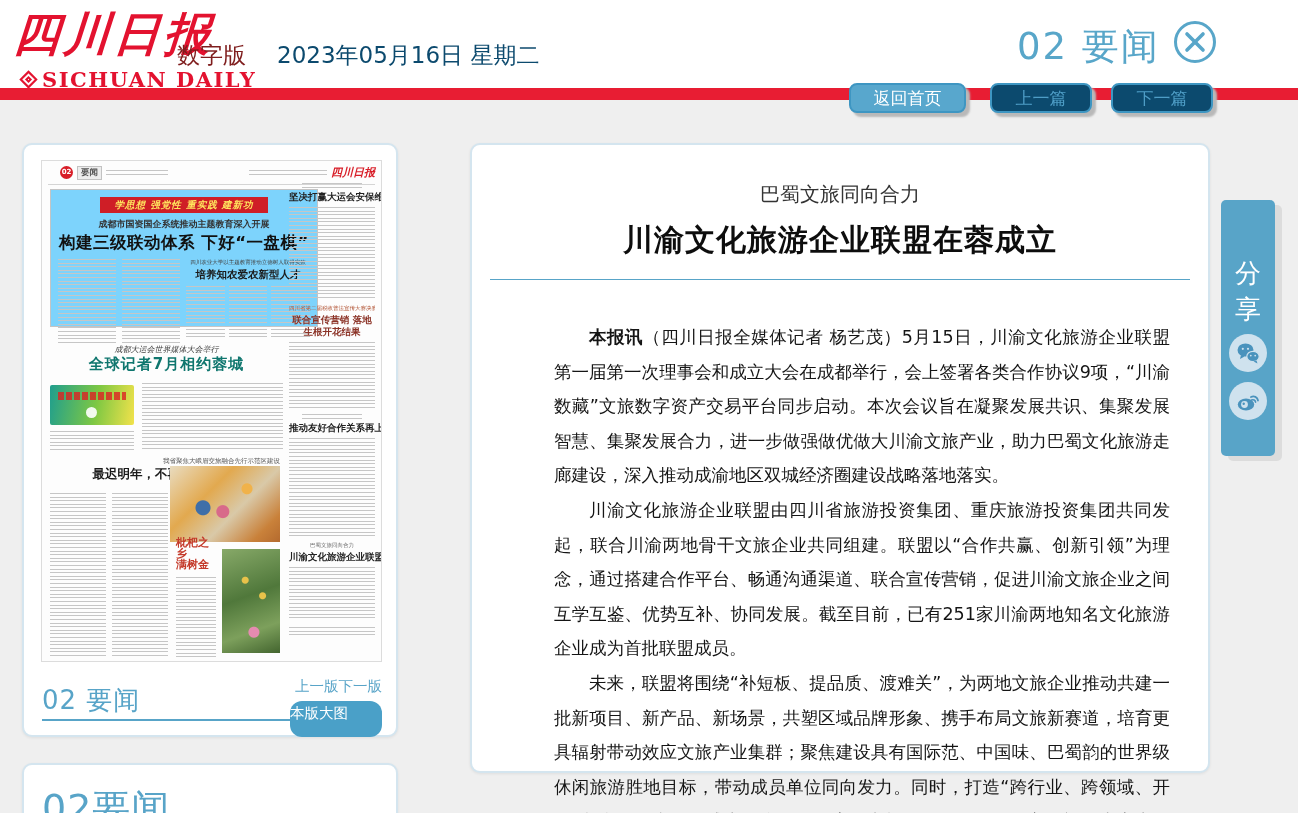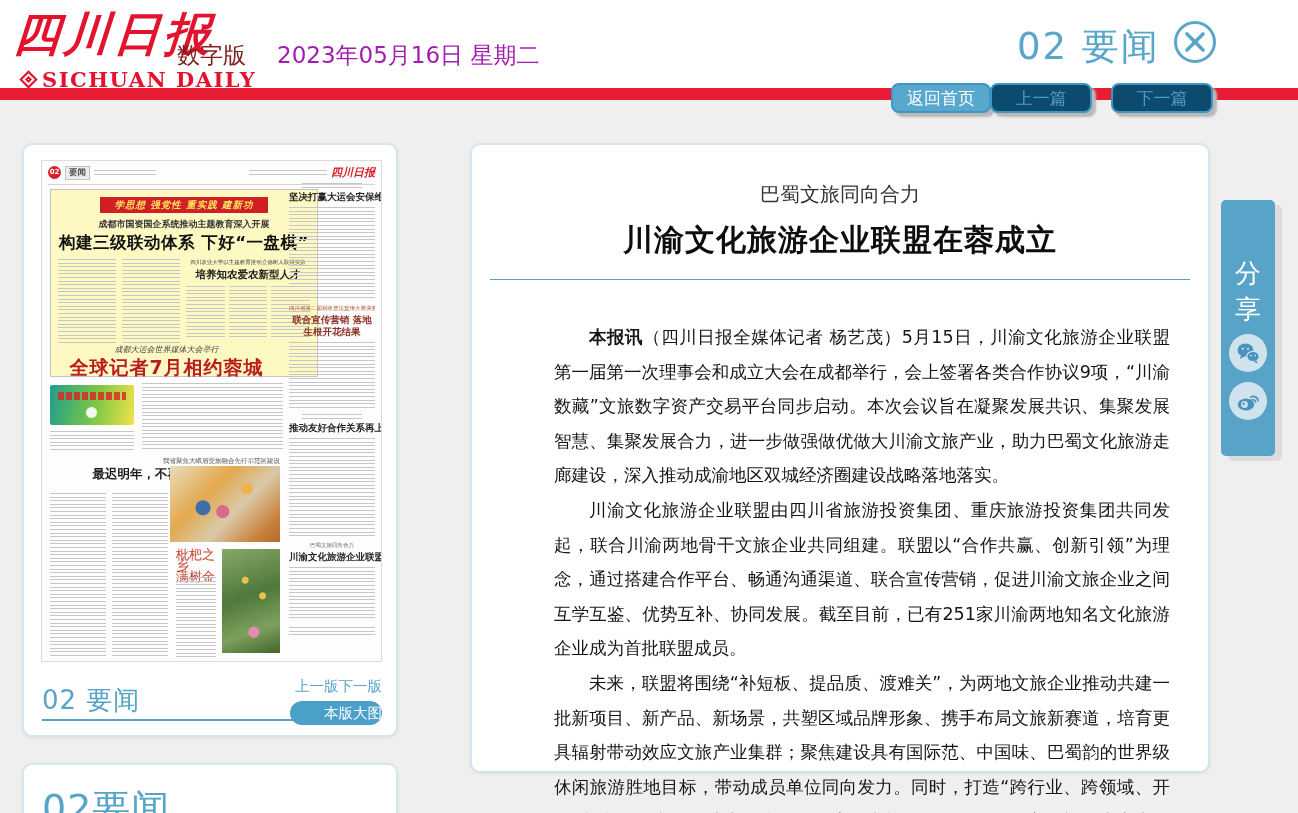--- a/index.html
+++ b/index.html
@@ -10,101 +10,101 @@
   .header { position:absolute; top:0; left:0; width:1298px; height:88px; background:#ffffff; }
   .logo-block { position:absolute; left:14px; top:4px; cursor:pointer; }
   .logo-cn { font-family:"DejaVu Serif","Liberation Serif",serif; font-style:italic; font-weight:bold;
              font-size:46px; color:#e3122f; letter-spacing:4px; transform:skewX(-4deg); display:inline-block; }
   .logo-row2 { display:flex; align-items:center; gap:7px; margin-top:1px; margin-left:8px; }
   .logo-seal { width:13px; height:13px; border:2px solid #e3122f; transform:rotate(45deg); display:inline-block;
                box-shadow:inset 0 0 0 2px #fff, inset 0 0 0 4px #e3122f; }
   .logo-en { font-family:"DejaVu Serif","Liberation Serif",serif; font-weight:bold; font-size:21px;
              color:#e3122f; letter-spacing:1.5px; }
   .edition { position:absolute; left:177px; top:40px; font-size:23px; color:#7f1d1d; cursor:pointer; }
-  .pub-date { position:absolute; left:277px; top:40px; font-size:23px; color:#a21caf; }
+  .pub-date { position:absolute; left:277px; top:40px; font-size:23px; color:#0c4a6e; }
   .page-label { position:absolute; left:1017px; top:22px; font-size:37px; color:#58a6c9; letter-spacing:2px; }
   .close-btn { position:absolute; left:1172px; top:19px; width:46px; height:46px; cursor:pointer; }
 
   .red-bar { position:absolute; top:88px; left:0; width:1298px; height:12px; background:#e81d33; }
 
   
   .nav-btn { position:absolute; top:83px; height:30px; border:2px solid #3e96c2; border-radius:8px;
              background:#0c4a6e; color:#4e9dc6; font-size:17px; text-align:center; line-height:26px;
              box-shadow:4px 4px 2px #b9b9b9; cursor:pointer; z-index:5; font-family:inherit; }
   .nav-btn.filled { background:#58a7cd; color:#ffffff; }
-  #btn-home { left:891px; width:100px; }
+  #btn-home { left:849px; width:117px; }
   #btn-prev { left:990px; width:102px; }
   #btn-next { left:1111px; width:102px; }
 
   
   .card { position:absolute; background:#ffffff; border:2px solid #d4e5ef; border-radius:10px;
           box-shadow:0 1px 3px rgba(0,0,0,0.07); }
   #sidebar-card { left:22px; top:143px; width:376px; height:594px; }
   #sidebar-card2 { left:22px; top:763px; width:376px; height:130px; }
   #main-card { left:470px; top:143px; width:740px; height:630px; }
 
   
   .sb-title { position:absolute; left:18px; top:538px; font-size:26px; color:#58a4c8; letter-spacing:1px; }
   .sb-underline { position:absolute; left:18px; top:574px; width:280px; height:0; border-top:2px solid #58a4c8; }
   .sb-links { position:absolute; right:14px; top:532px; font-size:14.5px; color:#58a4c8; }
   .sb-links span { cursor:pointer; }
-  .sb-bigimg { position:absolute; right:14px; top:556px; width:92px; height:24px; background:#4aa0c8;
-               border-radius:12px; color:#fff; font-size:14.5px; text-align:right; line-height:24px; cursor:pointer; }
+  .sb-bigimg { position:absolute; right:14px; top:556px; width:92px; height:36px; background:#4aa0c8;
+               border-radius:12px; color:#fff; font-size:14.5px; text-align:left; line-height:24px; cursor:pointer; }
   .sb2-title { position:absolute; left:18px; top:18px; font-size:38px; color:#58a4c8; letter-spacing:1px; }
 
   
   .thumb { position:absolute; left:17px; top:15px; width:341px; height:502px; background:#fdfdfd;
            border:1px solid #dcdcdc; cursor:pointer; overflow:hidden; }
   .micro { background:repeating-linear-gradient(to bottom,#c6c6c6 0,#c6c6c6 1px,transparent 1px,transparent 3.6px); }
   .t-mast { position:absolute; left:6px; top:4px; right:6px; height:15px; display:flex; align-items:center; gap:4px; }
   .t-pageno { width:13px; height:13px; border-radius:50%; background:#d81e28; color:#fff; font-size:7px;
-              font-weight:bold; text-align:center; line-height:13px; }
+              font-weight:bold; text-align:center; line-height:13px;margin-left:12px; }
   .t-section { font-size:8.5px; font-weight:bold; color:#555; background:#ededed; border:1px solid #c2c2c2; padding:0 3px; }
   .t-mast-date { width:62px; height:5px; }
   .t-mast-fill { flex:1; }
   .t-mast-bar { width:78px; height:5px; }
   .t-mast-logo { font-family:"DejaVu Serif","Liberation Serif",serif; font-style:italic; font-weight:bold;
                  font-size:11px; color:#d81e28; }
   .t-mastline { position:absolute; left:6px; top:23px; right:6px; border-top:1px solid #d5d5d5; }
-  .t-mainbox-wide { position:absolute; left:8px; top:28px; width:268px; height:188px; border:1px solid #c4c4c4; background:#fef9c3; }
+  .t-mainbox-wide { position:absolute; left:8px; top:28px; width:268px; height:138px; border:1px solid #c4c4c4; background:#7dd3fc; }
   .t-banner { margin:7px auto 0; width:168px; height:16px; background:#cf1e26; color:#ffe65e; font-weight:bold;
               font-style:italic; font-size:9.5px; text-align:center; line-height:16px; letter-spacing:1px; }
   .t-kicker { margin-top:5px; text-align:center; font-size:9px; font-weight:bold; color:#333; }
   .t-head1 { margin-top:1px; text-align:center; font-size:16.5px; font-weight:900; color:#111; letter-spacing:0.5px; white-space:nowrap; }
   .t-mainrow { margin:5px 7px 0; display:flex; gap:6px; height:86px; }
   .t-col { width:58px; height:86px; }
   .t-sub { flex:1; }
   .t-subkicker { font-size:5.5px; color:#444; text-align:center; white-space:nowrap; overflow:hidden; }
   .t-subhead { margin-top:2px; text-align:center; font-size:10.5px; font-weight:900; color:#1a1a1a; white-space:nowrap; }
   .t-subcols { display:flex; gap:4px; margin-top:4px; }
   .t-subcols div { flex:1; height:52px; }
 
   .t-story2 { position:absolute; left:8px; top:183px; width:233px; text-align:center; }
   .t-kicker2 { font-size:8px; color:#444;font-style:italic; }
-  .t-head2 { font-size:19px; font-weight:900; color:#b91c1c; letter-spacing:1px; }
+  .t-head2 { font-size:15px; font-weight:900; color:#0f766e; letter-spacing:1px; }
   .t-promo { position:absolute; left:8px; top:224px; width:84px; height:40px;
              background:linear-gradient(100deg,#1f9e8e 0%,#7ec843 55%,#f2e24b 100%); border-radius:2px; }
   .t-promo::before { content:""; position:absolute; left:36px; top:22px; width:11px; height:11px; border-radius:50%;
                      background:#fff; opacity:.9; }
   .t-promo::after { content:""; position:absolute; left:8px; top:7px; right:8px; height:8px;
                     background:repeating-linear-gradient(to right,#d22 0 6px,transparent 6px 8px); opacity:.8; }
   .t-micro-a { position:absolute; left:100px; top:222px; width:141px; height:68px; }
   .t-micro-a2 { position:absolute; left:8px; top:270px; width:84px; height:20px; }
   .t-story3 { position:absolute; left:8px; top:296px; width:230px; text-align:right; }
   .t-kicker3 { font-size:6.5px; color:#555; }
   .t-head3 { font-size:12.5px; font-weight:900; color:#1a1a1a; white-space:nowrap; }
   .t-colb1 { position:absolute; left:8px; top:332px; width:56px; height:164px; }
   .t-colb2 { position:absolute; left:70px; top:332px; width:56px; height:164px; }
   .t-photo1 { position:absolute; left:128px; top:305px; width:110px; height:76px;
               background:linear-gradient(135deg,#e9dcc0 0%,#e2a94f 35%,#d9c9a8 60%,#c9813a 85%,#b46a2e 100%); }
   .t-photo1::after { content:""; position:absolute; inset:0;
               background:radial-gradient(circle at 30% 55%, #3f6fa8 0 7px, transparent 8px),
                          radial-gradient(circle at 48% 60%, #d86a8a 0 6px, transparent 7px),
                          radial-gradient(circle at 70% 30%, #f0b24a 0 5px, transparent 6px); }
-  .t-caption { position:absolute; left:134px; top:388px; width:40px; font-size:13px; font-weight:normal;
+  .t-caption { position:absolute; left:134px; top:376px; width:40px; font-size:11px; font-weight:bold;
                color:#c43a2a; line-height:11px; }
   .t-capmicro { position:absolute; left:134px; top:416px; width:40px; height:80px; }
   .t-photo2 { position:absolute; left:180px; top:388px; width:58px; height:104px;
               background:linear-gradient(160deg,#87a968 0%,#50783b 45%,#7da05c 75%,#43652f 100%); }
   .t-photo2::after { content:""; position:absolute; inset:0;
               background:radial-gradient(circle at 55% 80%, #e58bb0 0 5px, transparent 6px),
                          radial-gradient(circle at 40% 30%, #e8c24a 0 3px, transparent 4px),
                          radial-gradient(circle at 70% 45%, #e8c24a 0 3px, transparent 4px); }
 
   .t-right { position:absolute; left:247px; top:22px; width:86px; height:476px; display:flex; flex-direction:column; }

